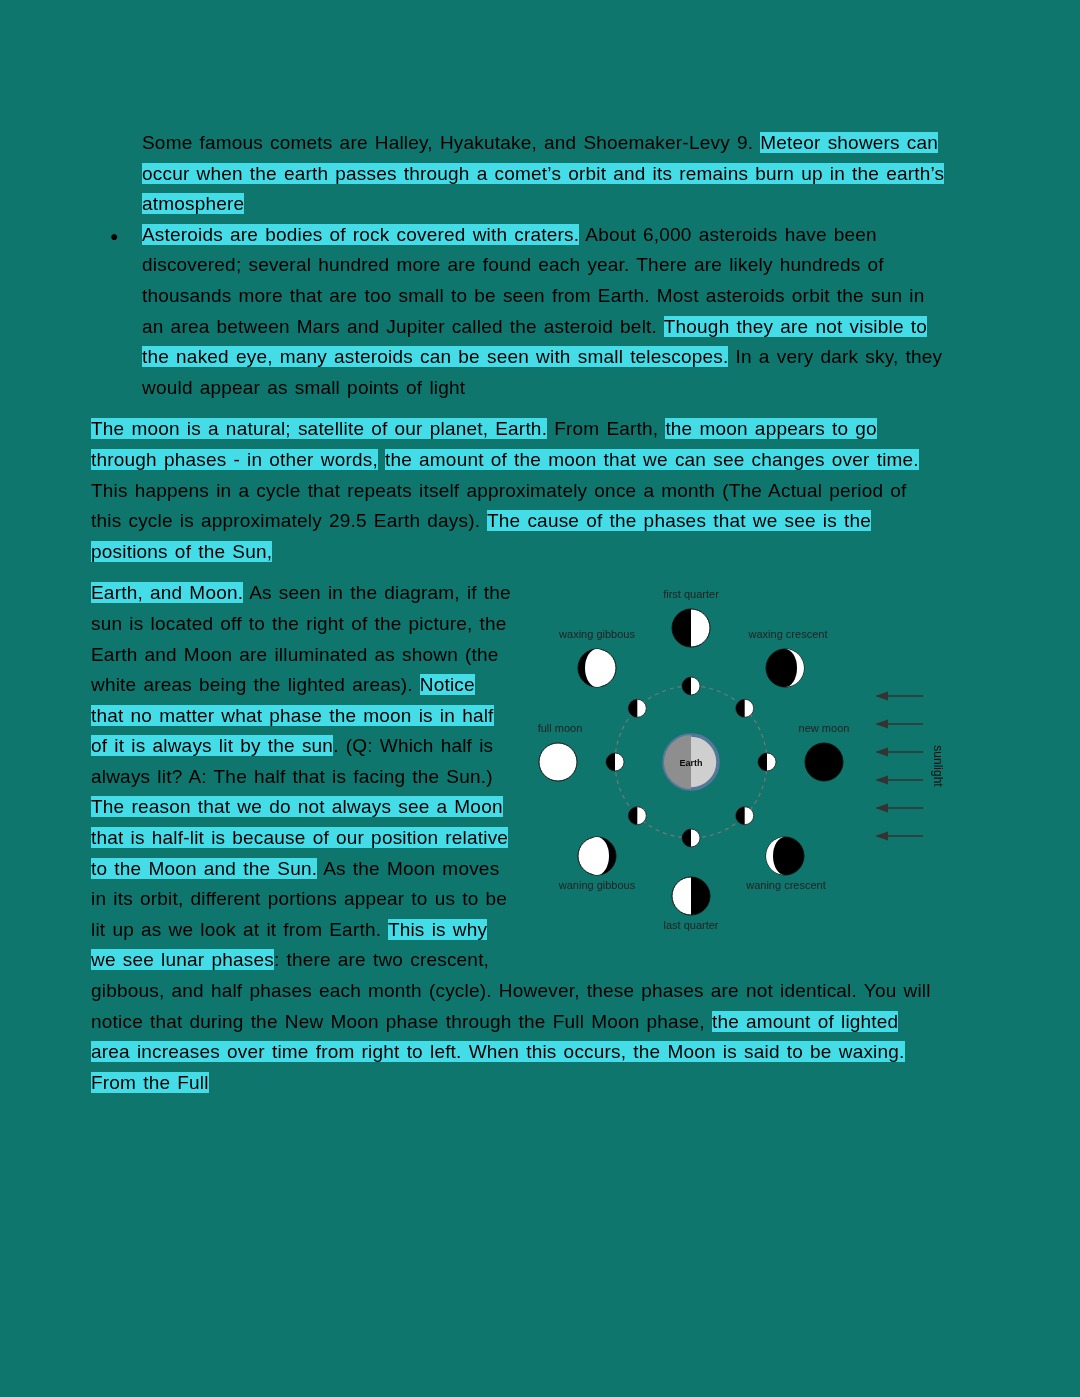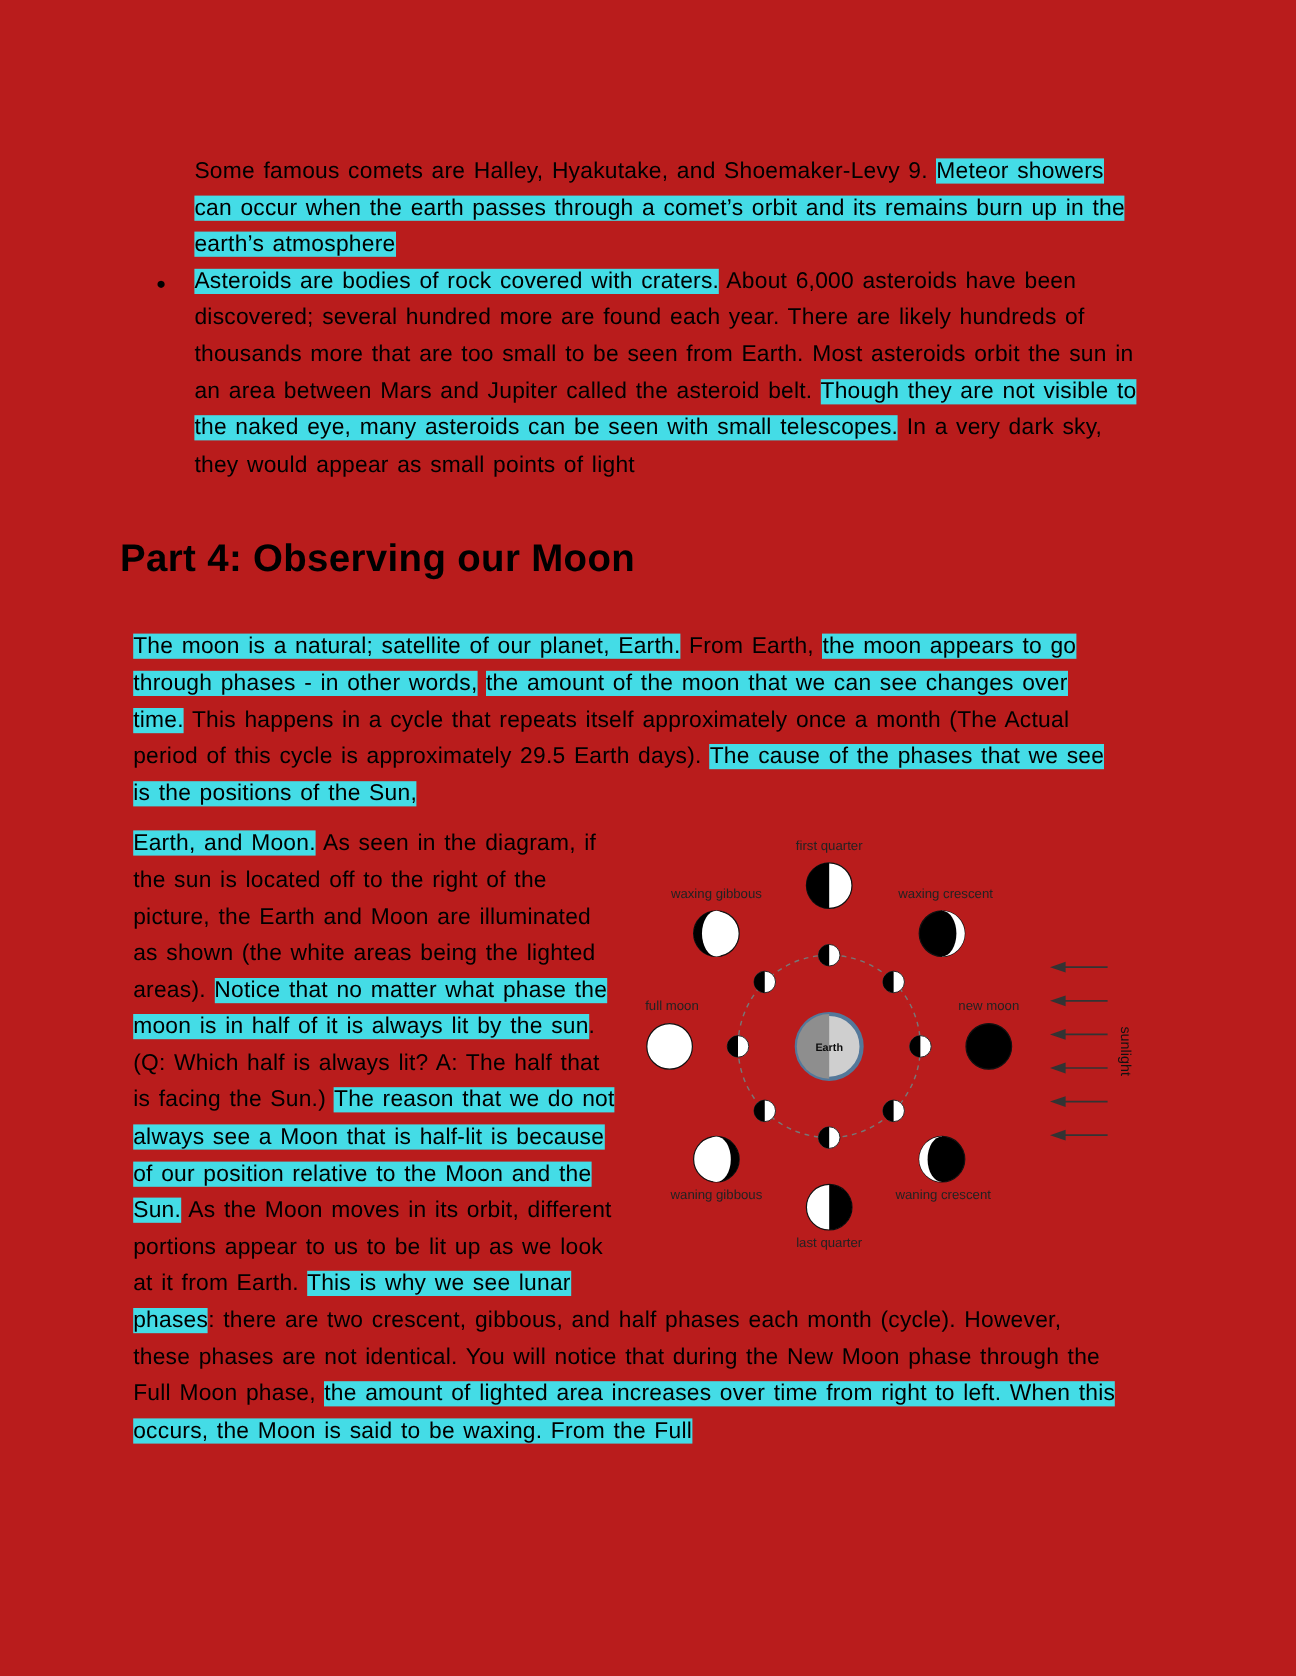--- a/index.html
+++ b/index.html
@@ -1,20 +1,20 @@
 <!DOCTYPE html>
 <html style="--hl: #44dce6;"><head>
 <meta charset="utf-8">
 <style>
   :root { --hl:#44dce6; }
   * { box-sizing:border-box; }
   html,body { margin:0; padding:0; background:#ffffff; }
   .page {
     width:1080px; height:1397px; overflow:hidden; position:relative;
-    padding:128px 132px 40px 100px; background:#b91c1c;
+    padding:128px 132px 40px 80px; background:#0f766e;
     font-family:"Liberation Sans","DejaVu Sans",sans-serif; color:#000;
   }
   .body-text { font-size:19px; line-height:30.6px; letter-spacing:0.2px; word-spacing:1.6px; margin:11px; }
   .hl { background-color:var(--hl); }
   .list-block { padding-left:62px; }
   .list-item { position:relative; margin:0; }
   .bullet { position:absolute; left:-32px; top:1px; font-size:14px; }
   .heading {
     font-size:32px; font-weight:600; letter-spacing:0.3px; color:#000;
     margin:44px 0 40px 0; font-family:"Liberation Sans","DejaVu Sans",sans-serif;
@@ -29,21 +29,20 @@
 
 <div class="page">
 
   <section class="list-block">
     <p class="body-text list-item"><span>Some famous comets are Halley, Hyakutake, and Shoemaker-Levy 9. </span><span class="hl">Meteor showers can occur when the earth passes through a comet’s orbit and its remains burn up in the earth’s atmosphere</span></p>
     <p class="body-text list-item">
       <span class="bullet">●</span><span><span class="hl">Asteroids are bodies of rock covered with craters.</span><span> About 6,000 asteroids have been discovered; several hundred more are found each year. There are likely hundreds of thousands more that are too small to be seen from Earth. Most asteroids orbit the sun in an area between Mars and Jupiter called the asteroid belt. </span><span class="hl">Though they are not visible to the naked eye, many asteroids can be seen with small telescopes.</span><span> In a very dark sky, they would appear as small points of light</span></span>
     </p>
   </section>
 
-  <h1 class="heading">Part 4: Observing our Moon</h1>
 
   <p class="body-text"><span class="hl">The moon is a natural; satellite of our planet, Earth.</span><span> From Earth, </span><span class="hl">the moon appears to go through phases - in other words,</span><span> </span><span class="hl">the amount of the moon that we can see changes over time.</span><span> This happens in a cycle that repeats itself approximately once a month (The Actual period of this cycle is approximately 29.5 Earth days). </span><span class="hl">The cause of the phases that we see is the positions of the Sun,</span></p>
 
   <div>
     <div class="diagram-float">
       <svg width="420" height="352" viewBox="0 0 420 352">
 
         <circle cx="165" cy="178" r="76" fill="none" stroke="#777" stroke-width="1.2" stroke-dasharray="4 4"></circle>
 
         <g stroke="#333" fill="#333" stroke-width="1.4">

